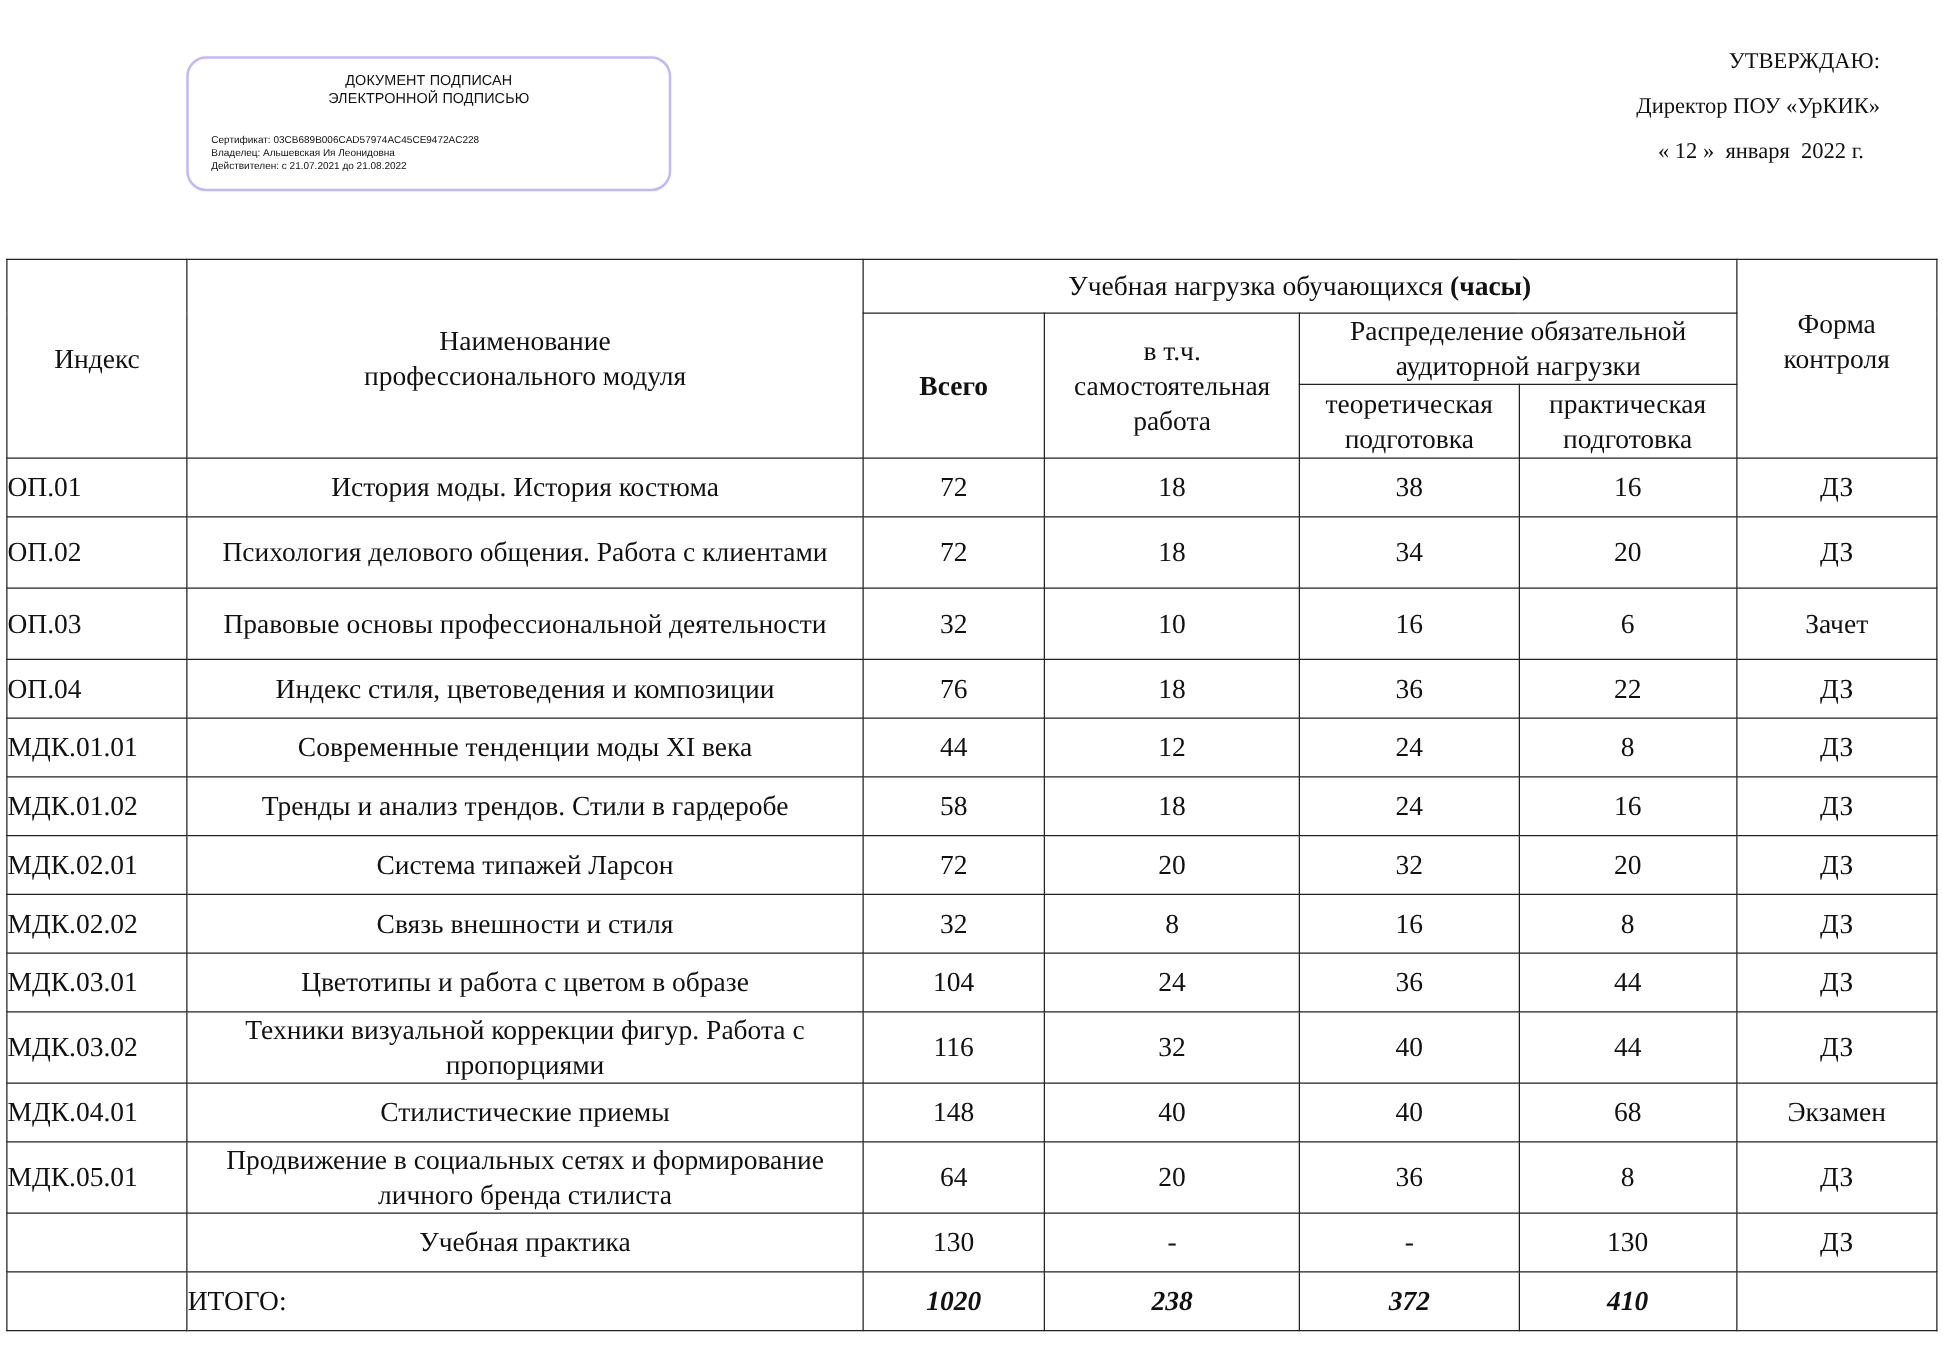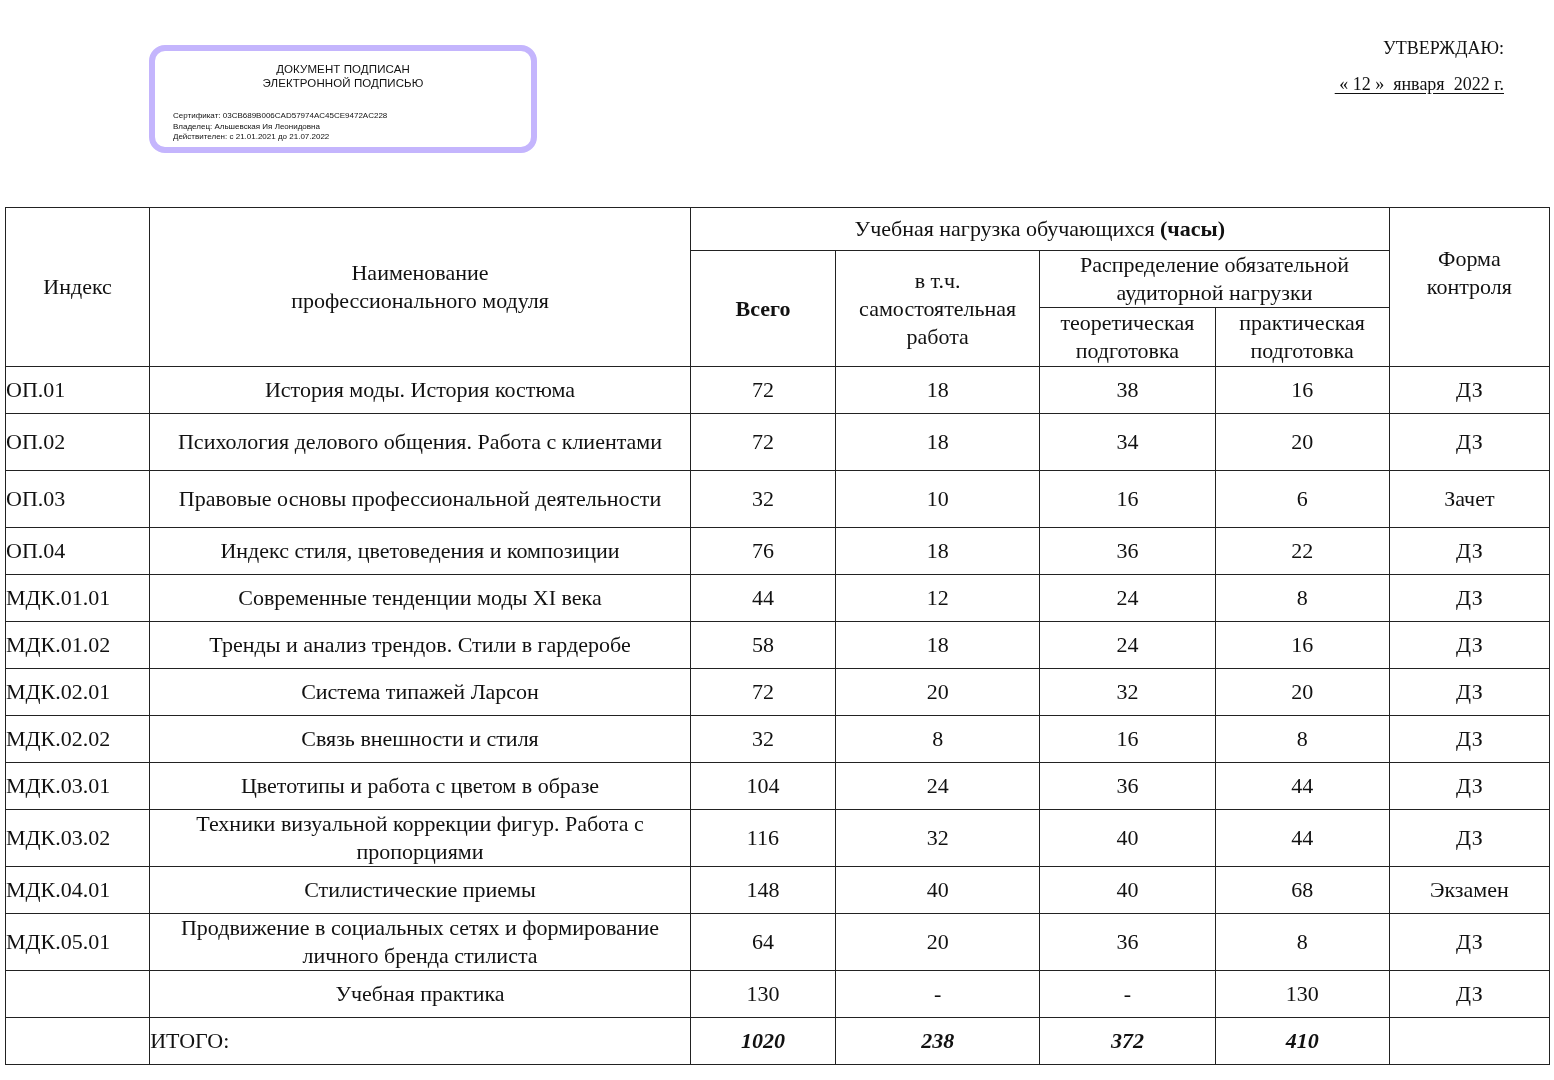--- a/index.html
+++ b/index.html
@@ -10,21 +10,21 @@
     width: 1554px; height: 1080px;
     position: relative;
     overflow: hidden;
     font-family: "Liberation Serif", serif;
     color: #111;
   }
   .stamp {
     position: absolute;
     left: 149px; top: 45px;
     width: 388px; height: 108px;
-    border: 6px solid #c4b5fd;
+    border: 2px solid #c4b5fd;
     border-radius: 16px;
     font-family: "Liberation Sans", sans-serif;
     box-sizing: border-box;
   }
   .stamp .st-title {
     position: absolute; left: 0; right: 0; top: 11px;
     text-align: center;
     font-size: 11.5px; line-height: 14px;
     letter-spacing: 0.1px;
   }
@@ -32,23 +32,23 @@
     position: absolute; left: 18px; top: 60px;
     font-size: 8px; line-height: 10.5px;
   }
   .approve {
     position: absolute;
     right: 50px; top: 30px;
     text-align: right;
     font-size: 18px; line-height: 36px;
   }
   .approve .date-line {
-    text-decoration: underline;
     text-underline-offset: 3px;
     white-space: pre;
+    text-align: center;
   }
   table.plan {
     position: absolute;
     left: 5px; top: 207px;
     width: 1545px;
     border-collapse: collapse;
     font-size: 22px;
   }
   table.plan td, table.plan th {
     border: 1.5px solid #222;
@@ -81,26 +81,27 @@
 <body>
 
 <div class="stamp">
   <div class="st-title">
     <div>ДОКУМЕНТ ПОДПИСАН</div>
     <div>ЭЛЕКТРОННОЙ ПОДПИСЬЮ</div>
   </div>
   <div class="st-lines">
     <div>Сертификат: 03CB689B006CAD57974AC45CE9472AC228</div>
     <div>Владелец: Альшевская Ия Леонидовна</div>
-    <div>Действителен: с 21.01.2021 до 21.07.2022</div>
+    <div>Действителен: с 21.07.2021 до 21.08.2022</div>
   </div>
 </div>
 
 <div class="approve">
   <div>УТВЕРЖДАЮ:</div>
+  <div>Директор ПОУ «УрКИК»</div>
   <div class="date-line"> « 12 »  января  2022 г.</div>
 </div>
 
 <table class="plan">
   <colgroup>
     <col class="c-idx">
       <col class="c-name">
       <col class="c-total">
       <col class="c-self">
       <col class="c-theor">

